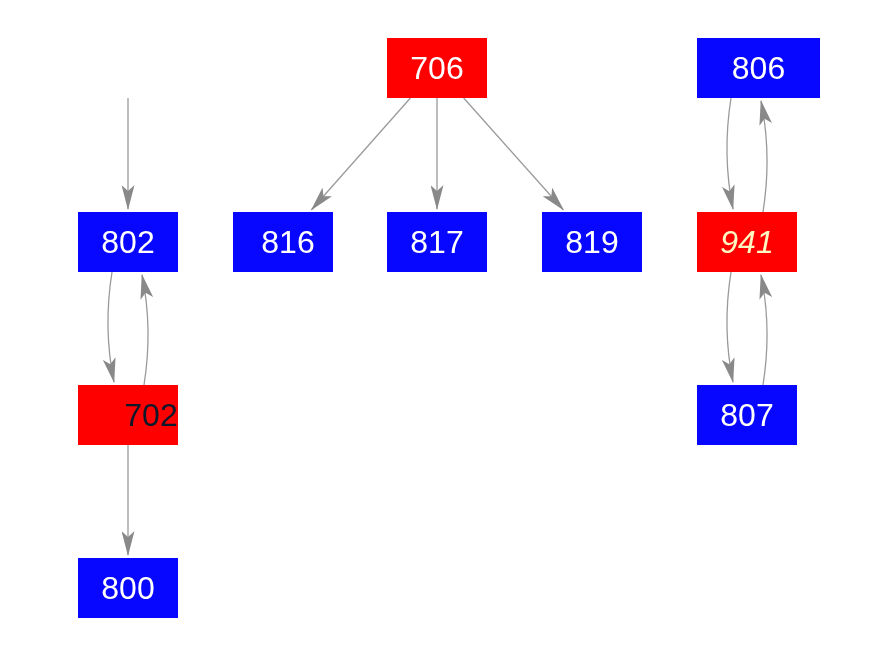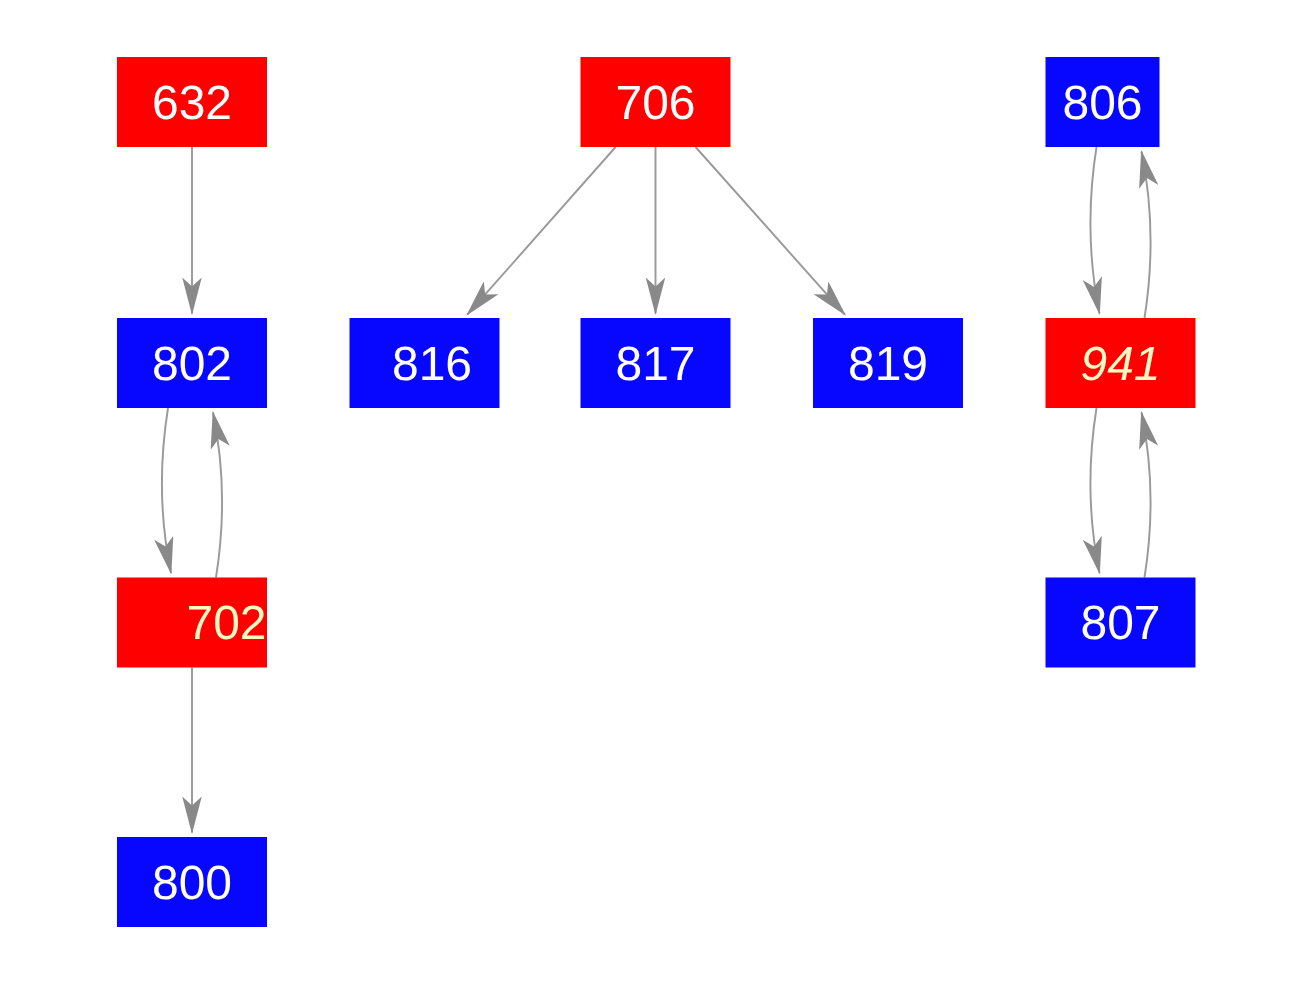--- a/index.html
+++ b/index.html
@@ -52,45 +52,42 @@
       <path d="M 128.0 445.0 L 128.0 555.0" fill="none" stroke="#9a9a9a" stroke-width="1.3" marker-end="url(#arrowhead)"></path>
       <path d="M 410.4 98.0 L 311.5 209.8" fill="none" stroke="#9a9a9a" stroke-width="1.3" marker-end="url(#arrowhead)"></path>
       <path d="M 437.0 98.0 L 437.0 209.0" fill="none" stroke="#9a9a9a" stroke-width="1.3" marker-end="url(#arrowhead)"></path>
       <path d="M 463.7 98.0 L 563.3 209.8" fill="none" stroke="#9a9a9a" stroke-width="1.3" marker-end="url(#arrowhead)"></path>
       <path d="M 731 98 Q 722 155 733 209" fill="none" stroke="#9a9a9a" stroke-width="1.3" marker-end="url(#arrowhead)"></path>
       <path d="M 763 212 Q 772 155 761 101" fill="none" stroke="#9a9a9a" stroke-width="1.3" marker-end="url(#arrowhead)"></path>
       <path d="M 731 272 Q 722 328.5 733 382" fill="none" stroke="#9a9a9a" stroke-width="1.3" marker-end="url(#arrowhead)"></path>
       <path d="M 763 385 Q 772 328.5 761 275" fill="none" stroke="#9a9a9a" stroke-width="1.3" marker-end="url(#arrowhead)"></path>
     </svg>
   <div class="node-layer" id="node-layer">
-      <div class="graph-node" style="left: 78px; top: 38px; width: 100px; height: 60px; background: rgb(255, 0, 0);">
-        <span class="node-label" style="color: rgb(255, 255, 255);">632</span>
-      </div>
       <div class="graph-node" style="left: 78px; top: 212px; width: 100px; height: 60px; background: rgb(7, 7, 255);">
         <span class="node-label" style="color: rgb(255, 255, 255);">802</span>
       </div>
       <div class="graph-node" style="left: 78px; top: 385px; width: 100px; height: 60px; background: rgb(255, 0, 0);">
-        <span class="node-label" style="color: #fef9c3; margin-left: 46px;">702</span>
+        <span class="node-label" style="color: #0f172a; margin-left: 46px;">702</span>
       </div>
       <div class="graph-node" style="left: 78px; top: 558px; width: 100px; height: 60px; background: rgb(7, 7, 255);">
         <span class="node-label" style="color: rgb(255, 255, 255);">800</span>
       </div>
       <div class="graph-node" style="left: 387px; top: 38px; width: 100px; height: 60px; background: rgb(255, 0, 0);">
         <span class="node-label" style="color: rgb(255, 255, 255);">706</span>
       </div>
       <div class="graph-node" style="left: 233px; top: 212px; width: 100px; height: 60px; background: rgb(7, 7, 255);">
         <span class="node-label" style="color: rgb(255, 255, 255); margin-left: 10px;">816</span>
       </div>
       <div class="graph-node" style="left: 387px; top: 212px; width: 100px; height: 60px; background: rgb(7, 7, 255); align-items: center;">
         <span class="node-label" style="color: rgb(255, 255, 255);">817</span>
       </div>
       <div class="graph-node" style="left: 542px; top: 212px; width: 100px; height: 60px; background: rgb(7, 7, 255);">
         <span class="node-label" style="color: rgb(255, 255, 255);">819</span>
       </div>
-      <div class="graph-node" style="left: 697px; top: 38px; width: 76px; height: 60px; background: rgb(7, 7, 255);">
+      <div class="graph-node" style="left: 697px; top: 38px; width: 123px; height: 60px; background: rgb(7, 7, 255);">
         <span class="node-label" style="color: rgb(255, 255, 255);">806</span>
       </div>
       <div class="graph-node" style="left: 697px; top: 212px; width: 100px; height: 60px; background: rgb(255, 0, 0);">
         <span class="node-label" style="color: #fef9c3; font-style: italic;">941</span>
       </div>
       <div class="graph-node" style="left: 697px; top: 385px; width: 100px; height: 60px; background: rgb(7, 7, 255);">
         <span class="node-label" style="color: rgb(255, 255, 255);">807</span>
       </div>
     </div>
 </div>

